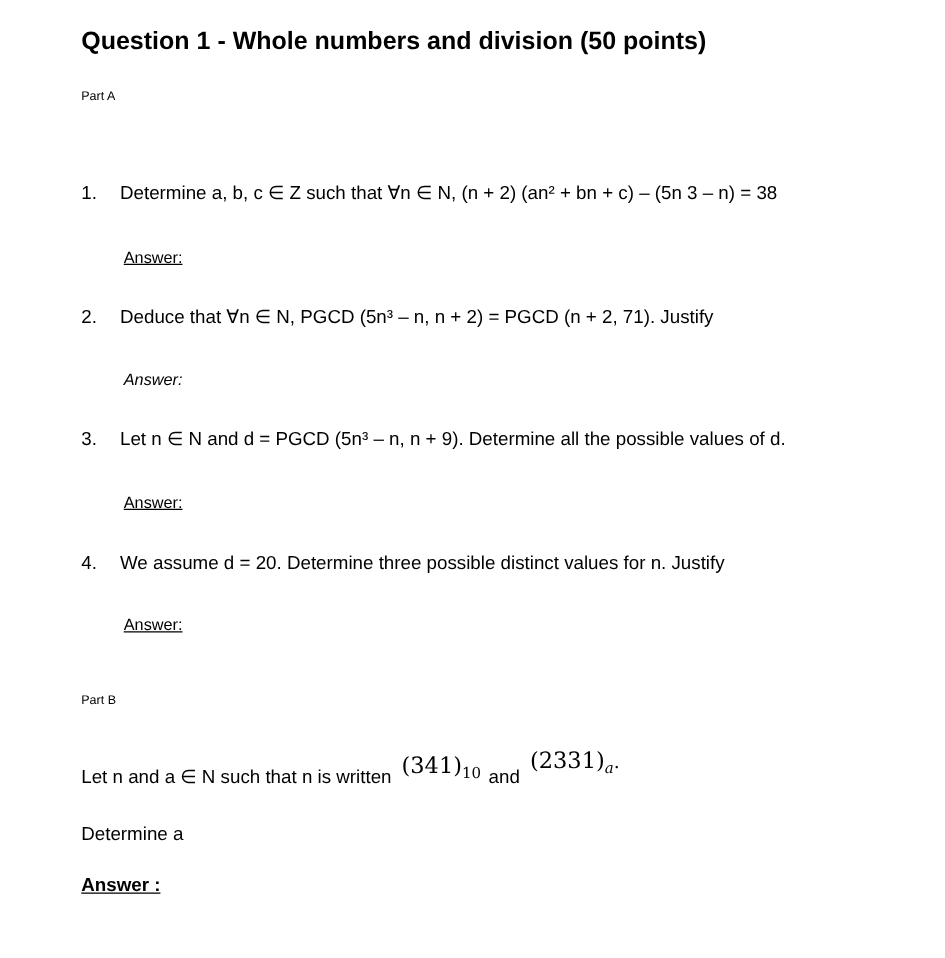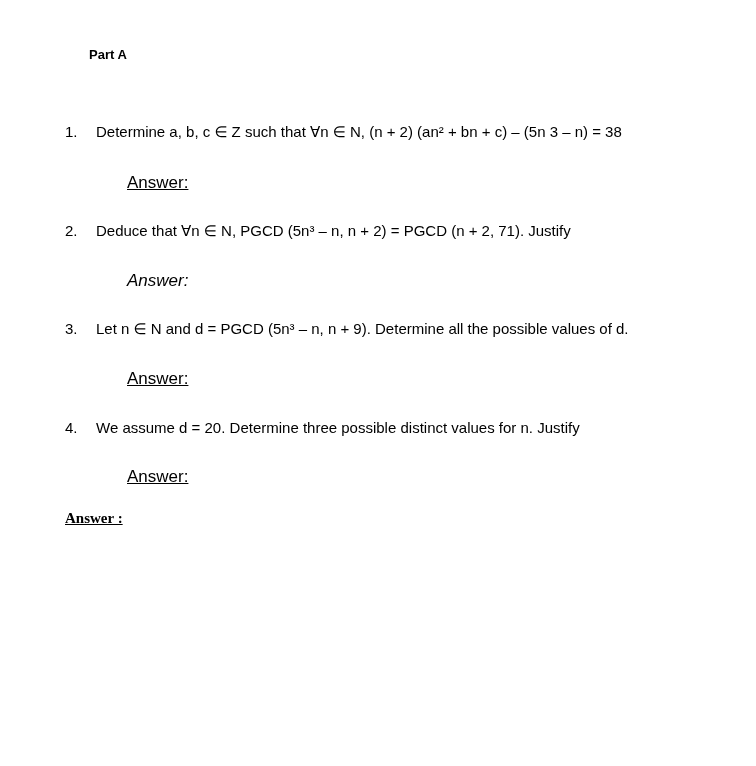--- a/index.html
+++ b/index.html
@@ -21,41 +21,40 @@
     font-weight: bold;
     line-height: 23px;
   }
   .doc-subtitle {
     font-size: 20px;
     font-weight: bold;
     line-height: 23px;
     margin-top: 21px;
   }
   .part-heading {
-    font-size: 13px;
-    font-weight: bold;
+    font-size: 10px;
+    font-weight: normal;
     line-height: 17px;
     margin-top: 24px;
-    margin-left: 24px;
   }
   .q-list { margin-top: 59px; }
   .q-row {
     display: flex;
     font-size: 15px;
     line-height: 20px;
   }
   .q-num {
     width: 31px;
     flex: 0 0 31px;
   }
   .q-text { flex: 1; }
   .answer {
-    font-size: 17px;
+    font-size: 13px;
     line-height: 20px;
-    margin-left: 62px;
+    margin-left: 34px;
   }
   .answer.underline { text-decoration: underline; }
   .answer.italic { font-style: italic; }
   .mt-31 { margin-top: 31px; }
   .mt-28 { margin-top: 28px; }
   .mt-30 { margin-top: 30px; }
   .mt-29 { margin-top: 29px; }
   .part-b-heading { margin-top: 42px; }
   .pb-line {
     margin-top: 42px;
@@ -82,28 +81,28 @@
     font-size: 15px;
     line-height: 20px;
     margin-top: 26px;
   }
   .pb-answer {
     font-size: 15px;
     line-height: 20px;
     font-weight: bold;
     text-decoration: underline;
     margin-top: 21px;
-    font-family: Liberation Serif, serif;
   }
 </style>
 </head>
 <body>
 
 <div class="page">
 
+  <div class="doc-title">Question 1 - Whole numbers and division (50 points)</div>
 
 
   <div class="part-heading">Part A</div>
 
   <div class="q-list">
 
     <div class="q-row">
       <span class="q-num">1.</span>
       <span class="q-text">Determine a, b, c ∈ Z such that ∀n ∈ N, (n + 2) (an² + bn + c) – (5n 3 – n) = 38</span>
     </div>
@@ -122,18 +121,23 @@
     <div class="answer underline mt-30">Answer:</div>
 
     <div class="q-row mt-29">
       <span class="q-num">4.</span>
       <span class="q-text">We assume d = 20. Determine three possible distinct values for n. Justify</span>
     </div>
     <div class="answer underline mt-29">Answer:</div>
 
   </div>
 
+  <div class="part-heading part-b-heading">Part B</div>
 
+  <div class="pb-line">
+    <span>Let n and a ∈ N such that n is written</span><span class="math math-1"><span>(341)</span><sub>10</sub></span><span>and</span><span class="math math-2"><span>(2331)</span><sub class="it">a</sub><span class="dot">.</span></span>
+  </div>
 
+  <div class="pb-determine">Determine a</div>
 
   <div class="pb-answer">Answer :</div>
 
 </div>
 
 </body></html>

